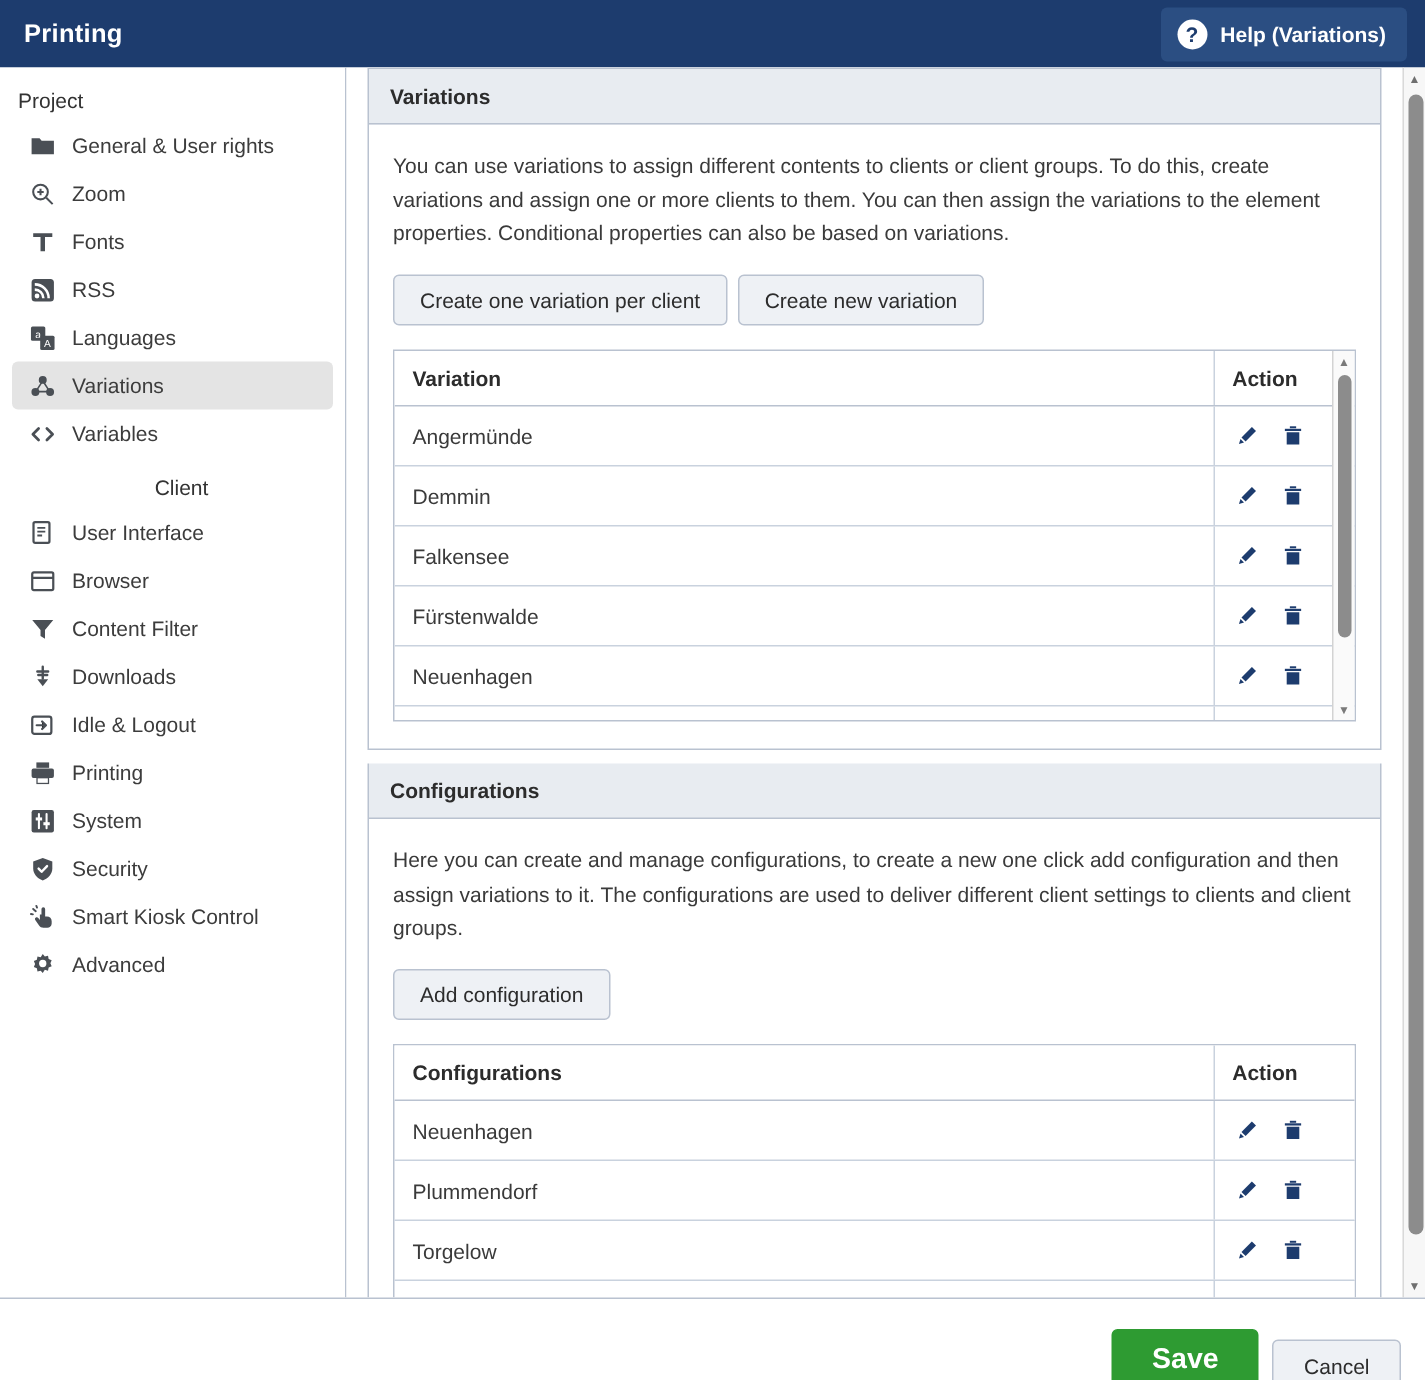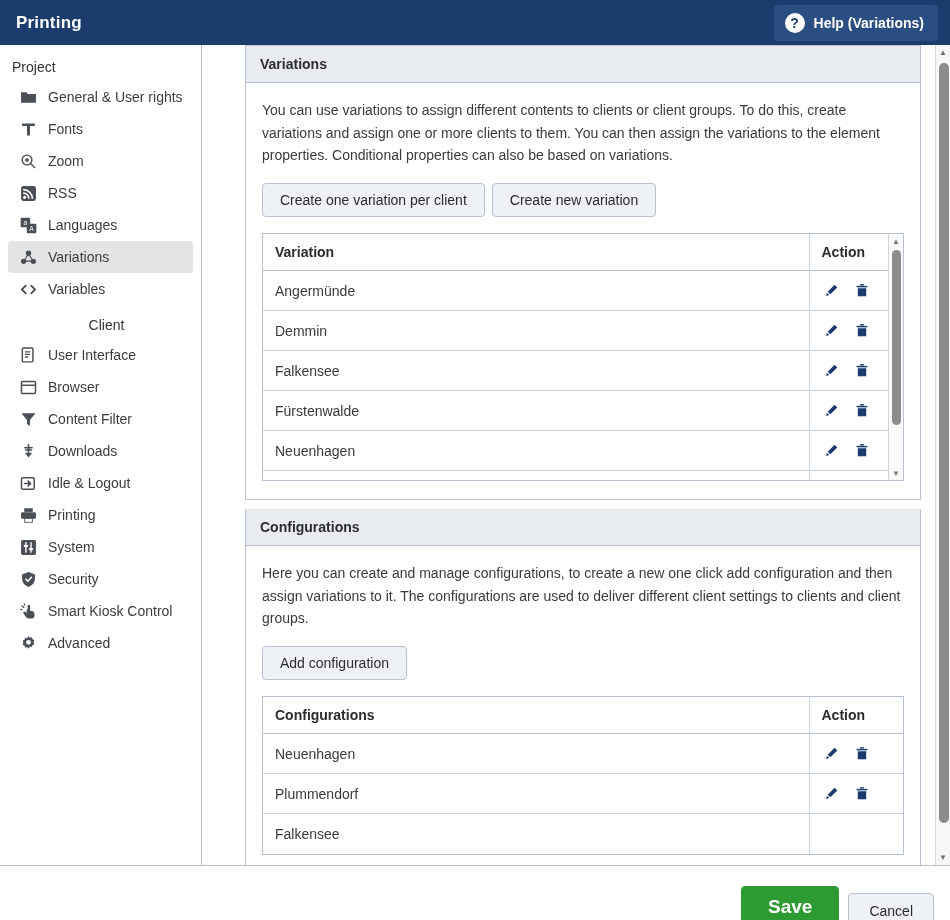--- a/index.html
+++ b/index.html
@@ -68,21 +68,21 @@
   #bodyzone {
     position: absolute;
     left: 0; top: 45px;
     width: 950px; height: 820px;
   }
 
   
   #sidebar {
     position: absolute;
     left: 0; top: 0;
-    width: 202px; height: 820px;
+    width: 231px; height: 820px;
     background: #ffffff;
     border-right: 1px solid #b9c2d0;
     padding-top: 9px;
     overflow: hidden;
   }
   .nav-group-title {
     font-size: 14px;
     color: #333333;
     padding: 5px 0 6px 12px;
   }
@@ -300,34 +300,34 @@
           <svg width="17" height="17" viewBox="0 0 16 16">
               <path fill="currentColor" d="M1 3h5l1.3 1.6H15V13H1z"></path>
             </svg>
         </span>
         <span class="txt">General &amp; User rights</span>
       </div>
 
       <div class="nav-item">
         <span class="ico">
           <svg width="17" height="17" viewBox="0 0 16 16">
-              <path fill="currentColor" d="M2 2.3h12v2.4h-4.6v9h-2.8v-9H2z"></path>
-            </svg>
-        </span>
-        <span class="txt">Fonts</span>
-      </div>
-
-      <div class="nav-item">
-        <span class="ico">
-          <svg width="17" height="17" viewBox="0 0 16 16">
               <circle cx="6.6" cy="6.6" r="4.6" fill="none" stroke="currentColor" stroke-width="1.3"></circle>
               <path stroke="currentColor" stroke-width="1.3" d="M4.6 6.6h4M6.6 4.6v4M10.2 10.2l4 4"></path>
             </svg>
         </span>
         <span class="txt">Zoom</span>
+      </div>
+
+      <div class="nav-item">
+        <span class="ico">
+          <svg width="17" height="17" viewBox="0 0 16 16">
+              <path fill="currentColor" d="M2 2.3h12v2.4h-4.6v9h-2.8v-9H2z"></path>
+            </svg>
+        </span>
+        <span class="txt">Fonts</span>
       </div>
 
       <div class="nav-item">
         <span class="ico">
           <svg width="17" height="17" viewBox="0 0 16 16">
               <rect x="1" y="1" width="14" height="14" rx="2.2" fill="currentColor"></rect>
               <circle cx="4.4" cy="11.6" r="1.5" fill="#fff"></circle>
               <path d="M3 7.6a5.4 5.4 0 0 1 5.4 5.4" fill="none" stroke="#fff" stroke-width="1.6"></path>
               <path d="M3 4.3a8.7 8.7 0 0 1 8.7 8.7" fill="none" stroke="#fff" stroke-width="1.6"></path>
             </svg>
@@ -662,20 +662,40 @@
                           <svg width="14" height="15" viewBox="0 0 16 16">
                             <rect x="5.6" y="0.8" width="4.8" height="1.5" fill="currentColor"></rect>
                             <rect x="1.8" y="2.7" width="12.4" height="1.7" fill="currentColor"></rect>
                             <path fill="currentColor" d="M3.2 5.4h9.6v9.2H3.2z"></path>
                           </svg>
                         </span>
                     </div>
                   </td>
                 </tr>
                 <tr>
+                  <td>Torgelow</td>
+                  <td class="action-cell">
+                    <div class="act-icons">
+                      <span class="ai">
+                          <svg width="15" height="15" viewBox="0 0 16 16">
+                            <path fill="currentColor" d="m11.3 1.8 2.9 2.9-7.4 7.4-2.9-2.9z"></path>
+                            <path fill="currentColor" d="m3.2 10.3 2.5 2.5-3.6 1.1z"></path>
+                          </svg>
+                        </span>
+                      <span class="ai">
+                          <svg width="14" height="15" viewBox="0 0 16 16">
+                            <rect x="5.6" y="0.8" width="4.8" height="1.5" fill="currentColor"></rect>
+                            <rect x="1.8" y="2.7" width="12.4" height="1.7" fill="currentColor"></rect>
+                            <path fill="currentColor" d="M3.2 5.4h9.6v9.2H3.2z"></path>
+                          </svg>
+                        </span>
+                    </div>
+                  </td>
+                </tr>
+                <tr>
                   <td>Falkensee</td>
                   <td class="action-cell">
                     
                   </td>
                 </tr>
               </tbody>
             </table>
           </div>
         </div>
       </div>

